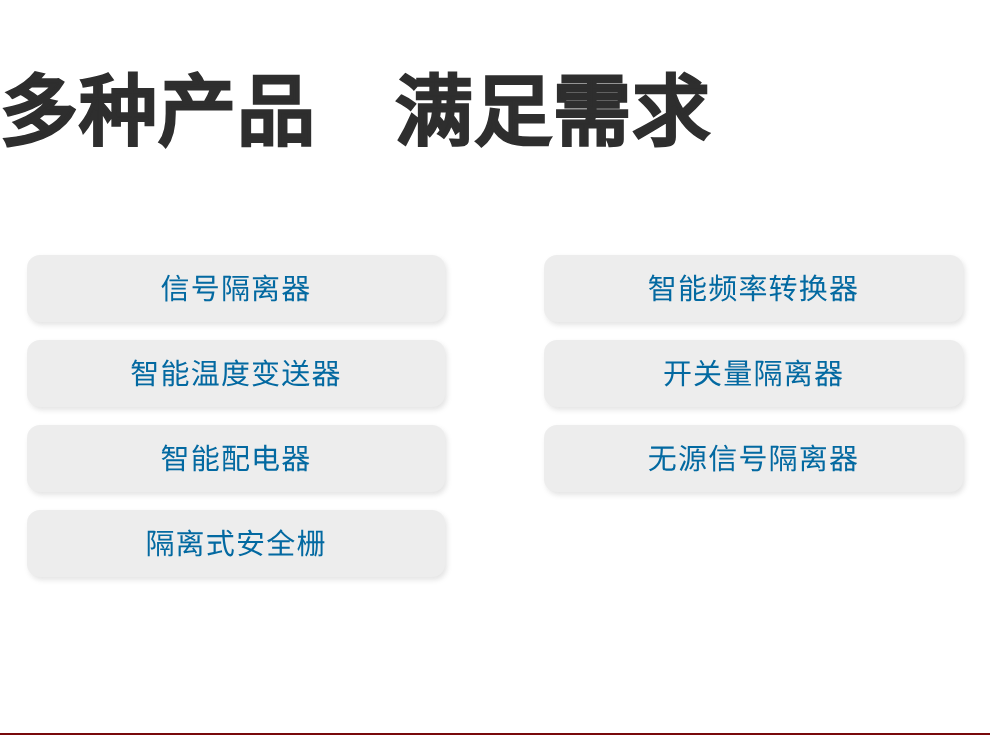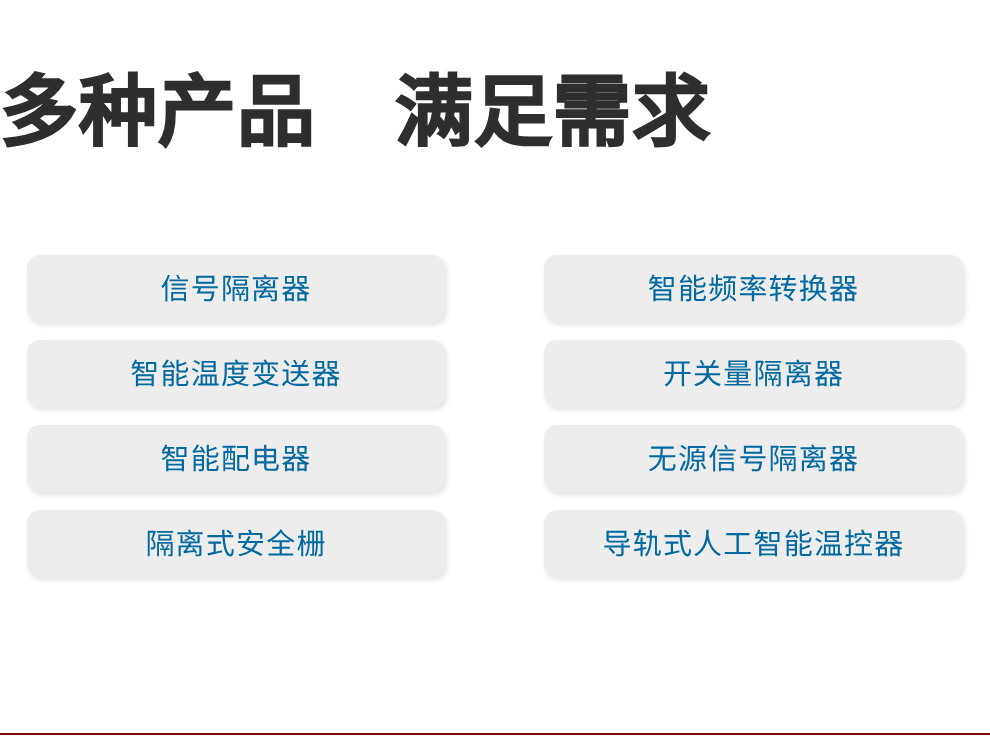--- a/index.html
+++ b/index.html
@@ -124,22 +124,19 @@
     <div class="card-column right">
       <div class="product-card">
         <span class="product-card-label">智能频率转换器</span>
       </div>
       <div class="product-card">
         <span class="product-card-label">开关量隔离器</span>
       </div>
       <div class="product-card">
         <span class="product-card-label">无源信号隔离器</span>
       </div>
-      <div class="product-card">
-        <span class="product-card-label">导轨式人工智能温控器</span>
-      </div>
     </div>
 
   </div>
 
   <div class="bottom-rule"></div>
 
 </div>
 
 </body></html>

